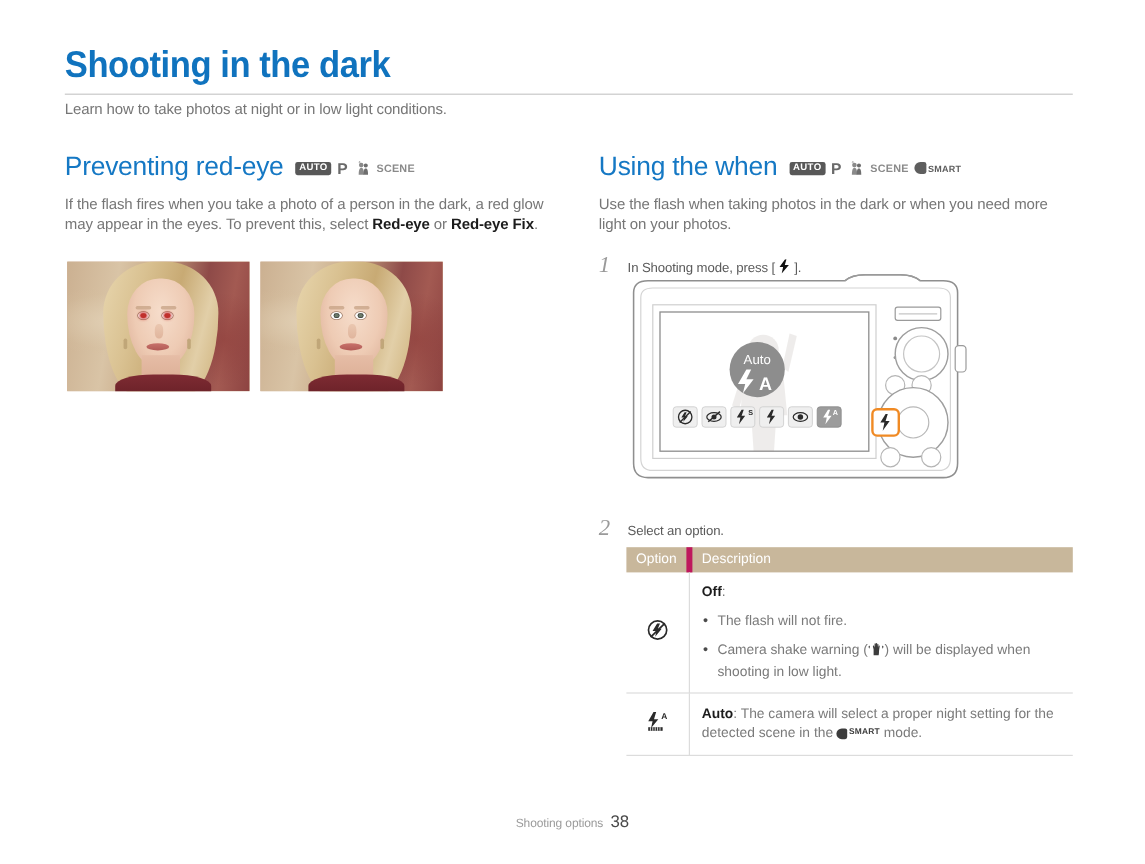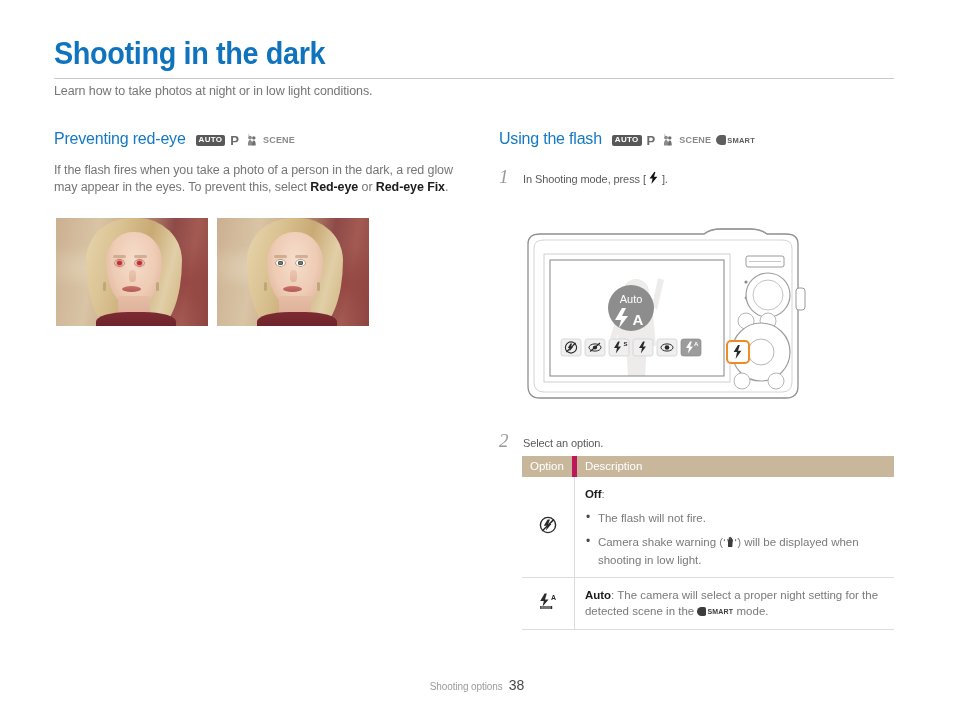--- a/index.html
+++ b/index.html
@@ -42,21 +42,21 @@
     color: #767676;
     letter-spacing: -0.1px;
   }
 
   
   .col-left  { position: absolute; left: 54px;  top: 128px; width: 400px; }
   .col-right { position: absolute; left: 499px; top: 128px; width: 397px; }
 
   .sec-head-row { display: flex; align-items: center; gap: 10px; height: 22px; }
   .sec-title {
-    font-size: 16px;
+    font-size: 22px;
     color: #1578c4;
     letter-spacing: -0.2px;
     white-space: nowrap;
   }
 
   
   .modes { display: flex; align-items: center; gap: 5px; padding-top: 2px; }
   .m-auto {
     background: #585858;
     color: #ffffff;
@@ -288,41 +288,42 @@
         </div>
       <div class="nose"></div>
       <div class="mouth"></div>
       <div class="earring l"></div>
       <div class="earring r"></div>
     </div>
   </div>
 
   <div class="col-right">
     <div class="sec-head-row">
-      <div class="sec-title">Using the flash</div>
+      <div class="sec-title">Using the when</div>
       <div class="modes">
         <span class="m-auto">AUTO</span>
         <span class="m-p">P</span>
         <span class="m-dual">
           <svg width="14" height="14" viewBox="0 0 14 14">
             <path d="M3.6 2.3 L5.0 1.2 L5.4 2.6 Z" fill="#8a8a8a"></path>
             <circle cx="6.0" cy="4.6" r="1.9" fill="#8a8a8a"></circle>
             <path d="M3.9 12.6 C3.9 8.6 4.6 7.0 6.1 7.0 C7.6 7.0 8.3 8.6 8.3 12.6 Z" fill="#8a8a8a"></path>
             <circle cx="9.8" cy="4.9" r="1.7" fill="#6e6e6e"></circle>
             <path d="M7.9 12.6 C7.9 8.9 8.5 7.4 9.8 7.4 C11.1 7.4 11.7 8.9 11.7 12.6 Z" fill="#6e6e6e"></path>
           </svg>
         </span>
         <span class="m-scene">SCENE</span>
         <span class="m-smart">
           <span class="cam"></span>
             <span>SMART</span>
         </span>
       </div>
     </div>
 
+    <div class="para">Use the flash when taking photos in the dark or when you need more light on your photos.</div>
 
     <div class="step" style="margin-top:16px;">
       <div class="step-num">1</div>
       <div class="step-text">
         <span>In Shooting mode, press [</span><span class="bolt">
           <svg width="9" height="12" viewBox="0 0 9 12" style="vertical-align:-1px;">
             <path d="M5.2 0 L0.6 6.6 L3.6 6.6 L2.4 12 L8.4 4.8 L5.0 4.8 L6.4 0 Z" fill="#111111"></path>
           </svg>
         </span><span>].</span>
       </div>

